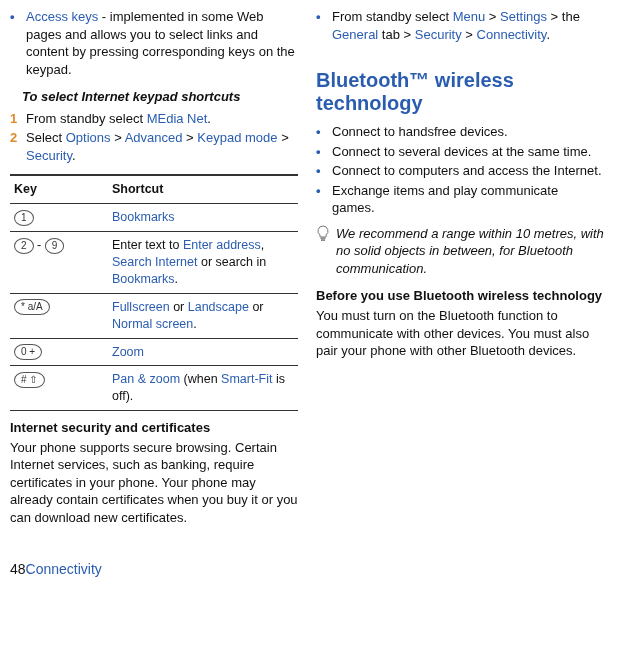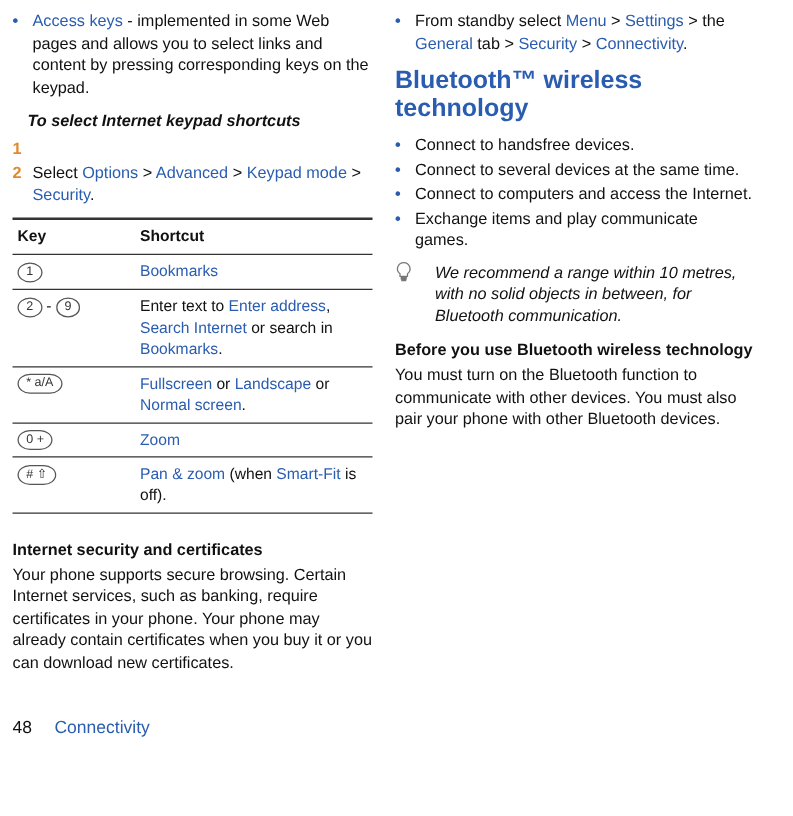--- a/index.html
+++ b/index.html
@@ -33,21 +33,21 @@
     margin: 10px 0 4px 12px;
   }
   .secthead {
     font-weight: bold;
     margin: 10px 0 2px 0;
   }
   .h2blue {
     color: #2a5db0;
     font-size: 20px;
     font-weight: bold;
-    margin: 10px 0 2px 0;
+    margin: 26px 0 2px 0;
     line-height: 1.15;
   }
   table.shortcut {
     width: 100%;
     border-collapse: collapse;
     margin-top: 10px;
   }
   table.shortcut td, table.shortcut th {
     text-align: left;
     vertical-align: top;
@@ -67,30 +67,29 @@
     border: 1px solid #555;
     border-radius: 10px / 8px;
     padding: 0 6px;
     font-size: 10px;
     line-height: 14px;
     vertical-align: middle;
     font-family: Arial, sans-serif;
     color: #333;
     background: #fff;
   }
-  .note { display: flex; gap: 18px; font-style: italic; margin: 8px 0; }
+  .note { display: flex; gap: 6px; font-style: italic; margin: 8px 0; }
   .note-icon {
     flex: none;
     font-style: normal;
     color: #777;
   }
   .footer {
     display: flex;
     align-items: center;
-    gap: 18px;
     margin-top: 34px;
     font-size: 14px;
   }
   .pagenum { color: #111; }
   .footsec { color: #2a5db0; }
 </style>
 </head>
 <body>
 
 <div class="columns">
@@ -100,20 +99,23 @@
       <div class="bullet-dot">•</div>
       <div>
         <span class="link">Access keys</span><span> - implemented in some Web pages and allows you to select links and content by pressing corresponding keys on the keypad.</span>
       </div>
     </div>
 
     <div class="subhead">To select Internet keypad shortcuts</div>
 
     <div class="step">
       <div class="num">1</div>
+      <div>
+        <span>From standby select </span><span class="link">MEdia Net</span><span>.</span>
+      </div>
     </div>
     <div class="step">
       <div class="num">2</div>
       <div>
         <span>Select </span><span class="link">Options</span> &gt; <span class="link">Advanced</span> &gt; <span class="link">Keypad mode</span> &gt; <span class="link">Security</span>.
       </div>
     </div>
 
     <table class="shortcut">
       <tbody>
@@ -139,21 +141,21 @@
         <td class="keycol"><span class="keypad">0 +</span></td>
         <td><span class="link">Zoom</span></td>
       </tr>
       <tr>
         <td class="keycol"><span class="keypad"># ⇧</span></td>
         <td><span class="link">Pan &amp; zoom</span><span> (when </span><span class="link">Smart-Fit</span><span> is off).</span></td>
       </tr>
     </tbody>
       </table>
 
-    <div class="secthead" style="margin-top:20px">Internet security and certificates</div>
+    <div class="secthead" style="margin-top:8px">Internet security and certificates</div>
     <div>Your phone supports secure browsing. Certain Internet services, such as banking, require certificates in your phone. Your phone may already contain certificates when you buy it or you can download new certificates.</div>
   </div>
 
   <div class="col">
     <div class="bullet-item">
       <div class="bullet-dot">•</div>
       <div>
         <span>From standby select </span><span class="link">Menu</span> &gt; <span class="link">Settings</span> &gt;<span> the </span><span class="link">General</span><span> tab &gt; </span><span class="link">Security</span> &gt; <span class="link">Connectivity</span>.
       </div>
     </div>

